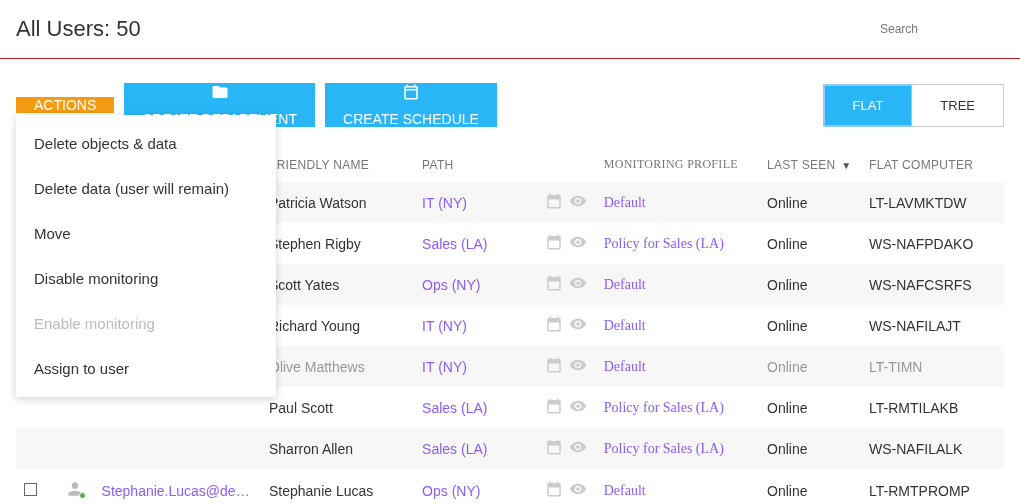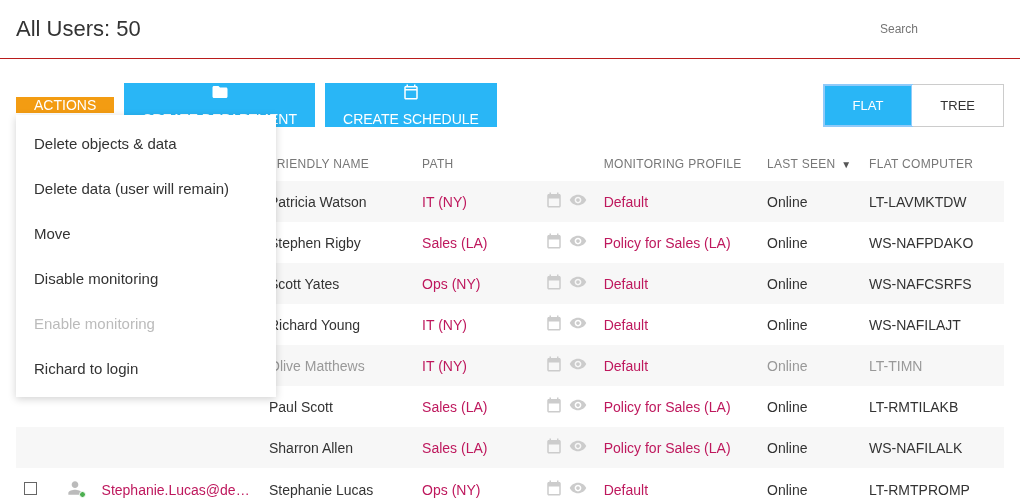--- a/index.html
+++ b/index.html
@@ -24,28 +24,28 @@
 .table { width: 100%; border-collapse: collapse; }
 .table th { text-align: left; font-size: 12px; font-weight: 500; color: #777; padding: 10px 8px; letter-spacing: 0.3px; }
 .table td { padding: 10px 8px; font-size: 14px; color: #333; vertical-align: middle; }
 .table tr.row-even { background: #f7f7f7; }
 .table tr.row-gray td { color: #999; }
 .col-check { width: 40px; }
 .col-icon { width: 34px; }
 .col-login { width: 160px; }
 .col-friendly { width: 150px; }
 .col-path { width: 120px; }
-.col-profile { width: 160px; }
+.col-profile { width: 160px; font-family: Liberation Serif, serif; }
 .col-lastseen { width: 100px; }
 .col-lastcomp { width: 140px; }
 .checkbox { width: 13px; height: 13px; border: 1.5px solid #666; display: inline-block; }
 .user-ico { position: relative; width: 20px; height: 20px; display: inline-block; }
 .user-ico svg { width: 20px; height: 20px; fill: #bbb; }
 .user-dot { position: absolute; bottom: 0; right: -1px; width: 7px; height: 7px; border-radius: 50%; background: #4caf50; border: 1px solid #fff; }
-.link { color: #be185d; cursor: pointer; }
+.link { color: #8b5cf6; cursor: pointer; }
 .mon-icons { display: flex; gap: 6px; }
 .mon-ico { width: 18px; height: 18px; fill: #ccc; }
 .sort-arrow { font-size: 10px; color: #555; margin-left: 2px; }
 </style>
 </head>
 <body>
 
 <div class="header-bar">
   <div class="header-title">All Users: 50</div>
   <div class="header-spacer"></div>
@@ -79,21 +79,21 @@
       <button class="view-btn">TREE</button>
     </div>
   </div>
 
   <div class="dropdown" id="actions-dropdown">
       <div class="dropdown-item">Delete objects &amp; data</div>
       <div class="dropdown-item">Delete data (user will remain)</div>
       <div class="dropdown-item">Move</div>
       <div class="dropdown-item">Disable monitoring</div>
       <div class="dropdown-item disabled">Enable monitoring</div>
-      <div class="dropdown-item">Richard to login</div>
+      <div class="dropdown-item">Assign to user</div>
     </div>
 
   <table class="table">
     <thead>
       <tr>
         <th class="col-check"></th>
         <th class="col-icon"></th>
         <th class="col-login"></th>
         <th class="col-friendly">FRIENDLY NAME</th>
         <th class="col-path">PATH</th>

